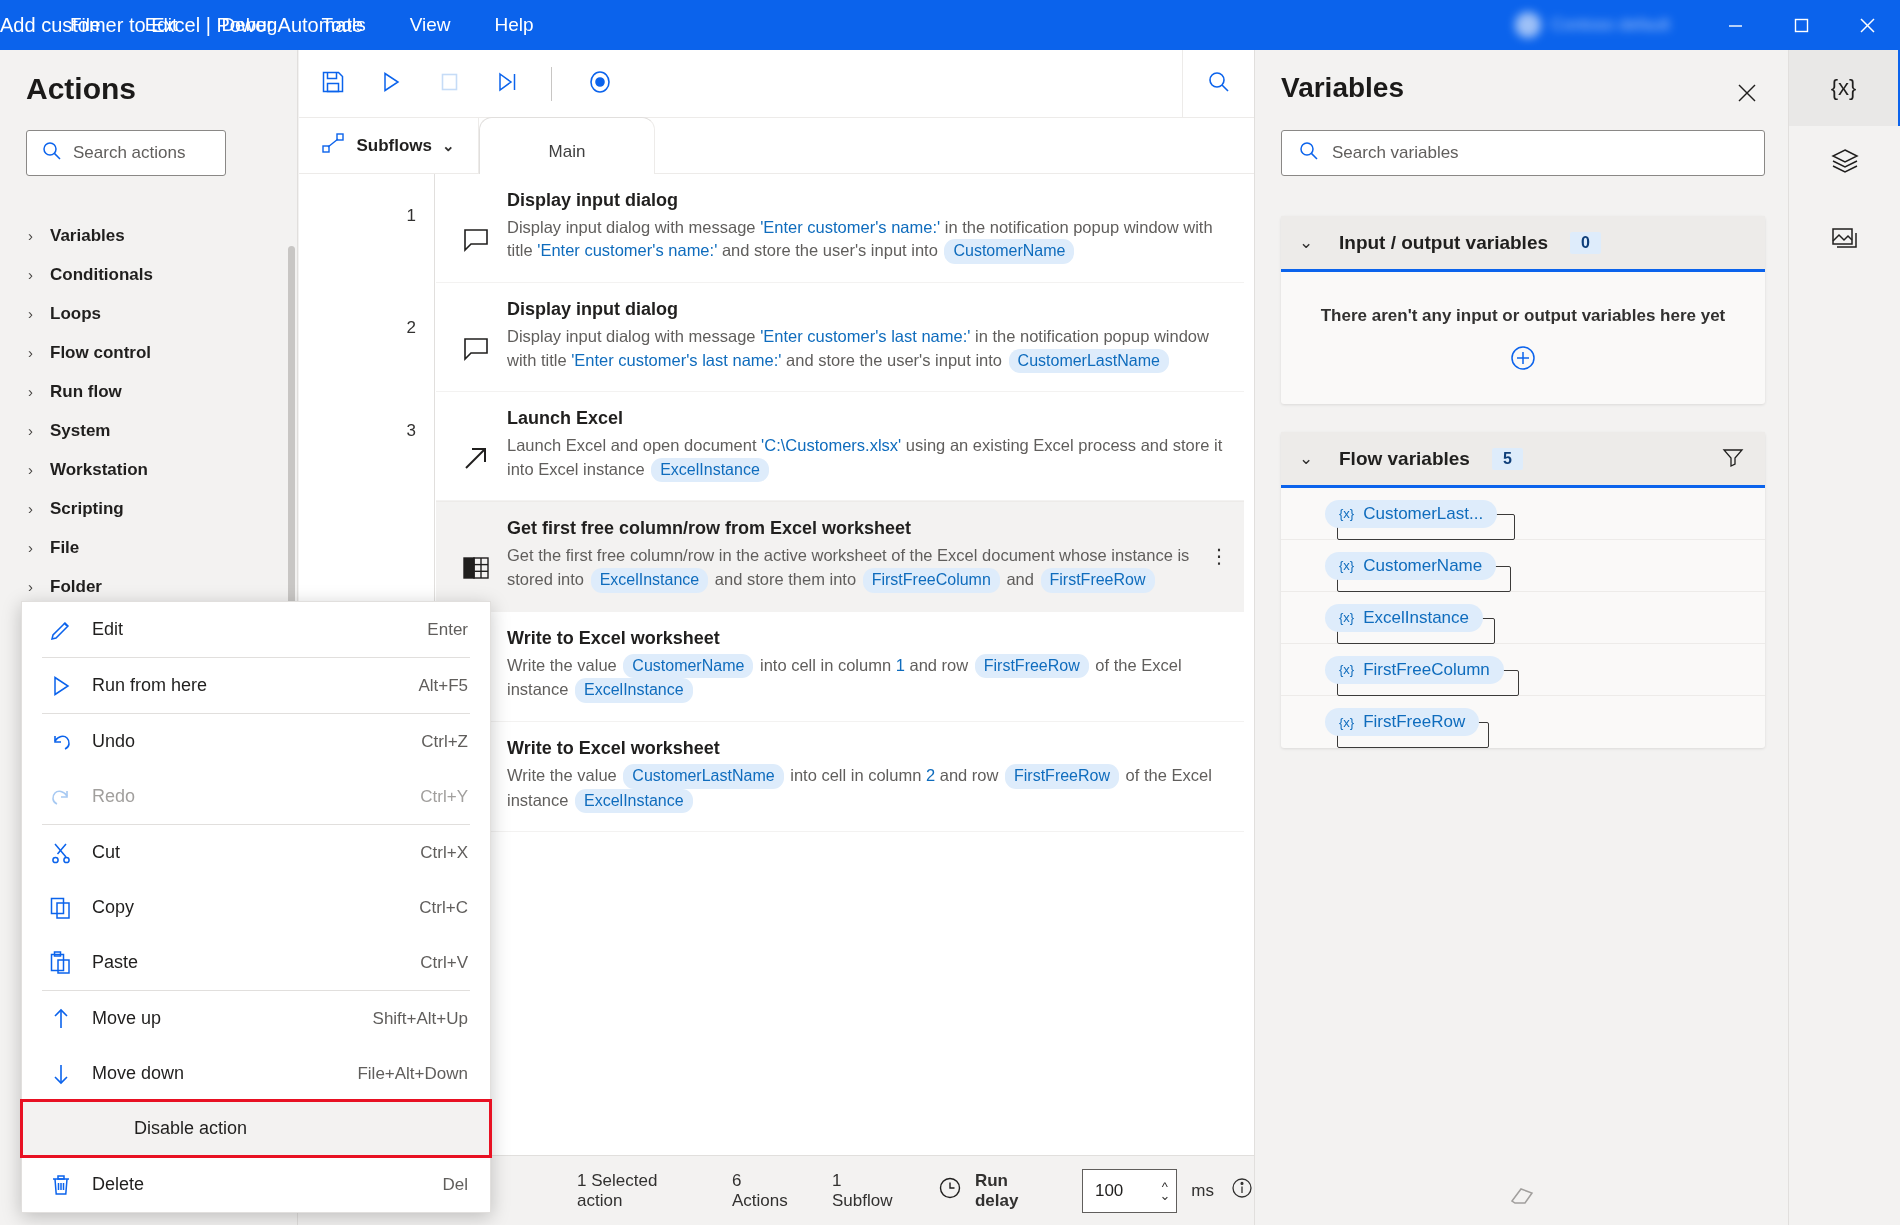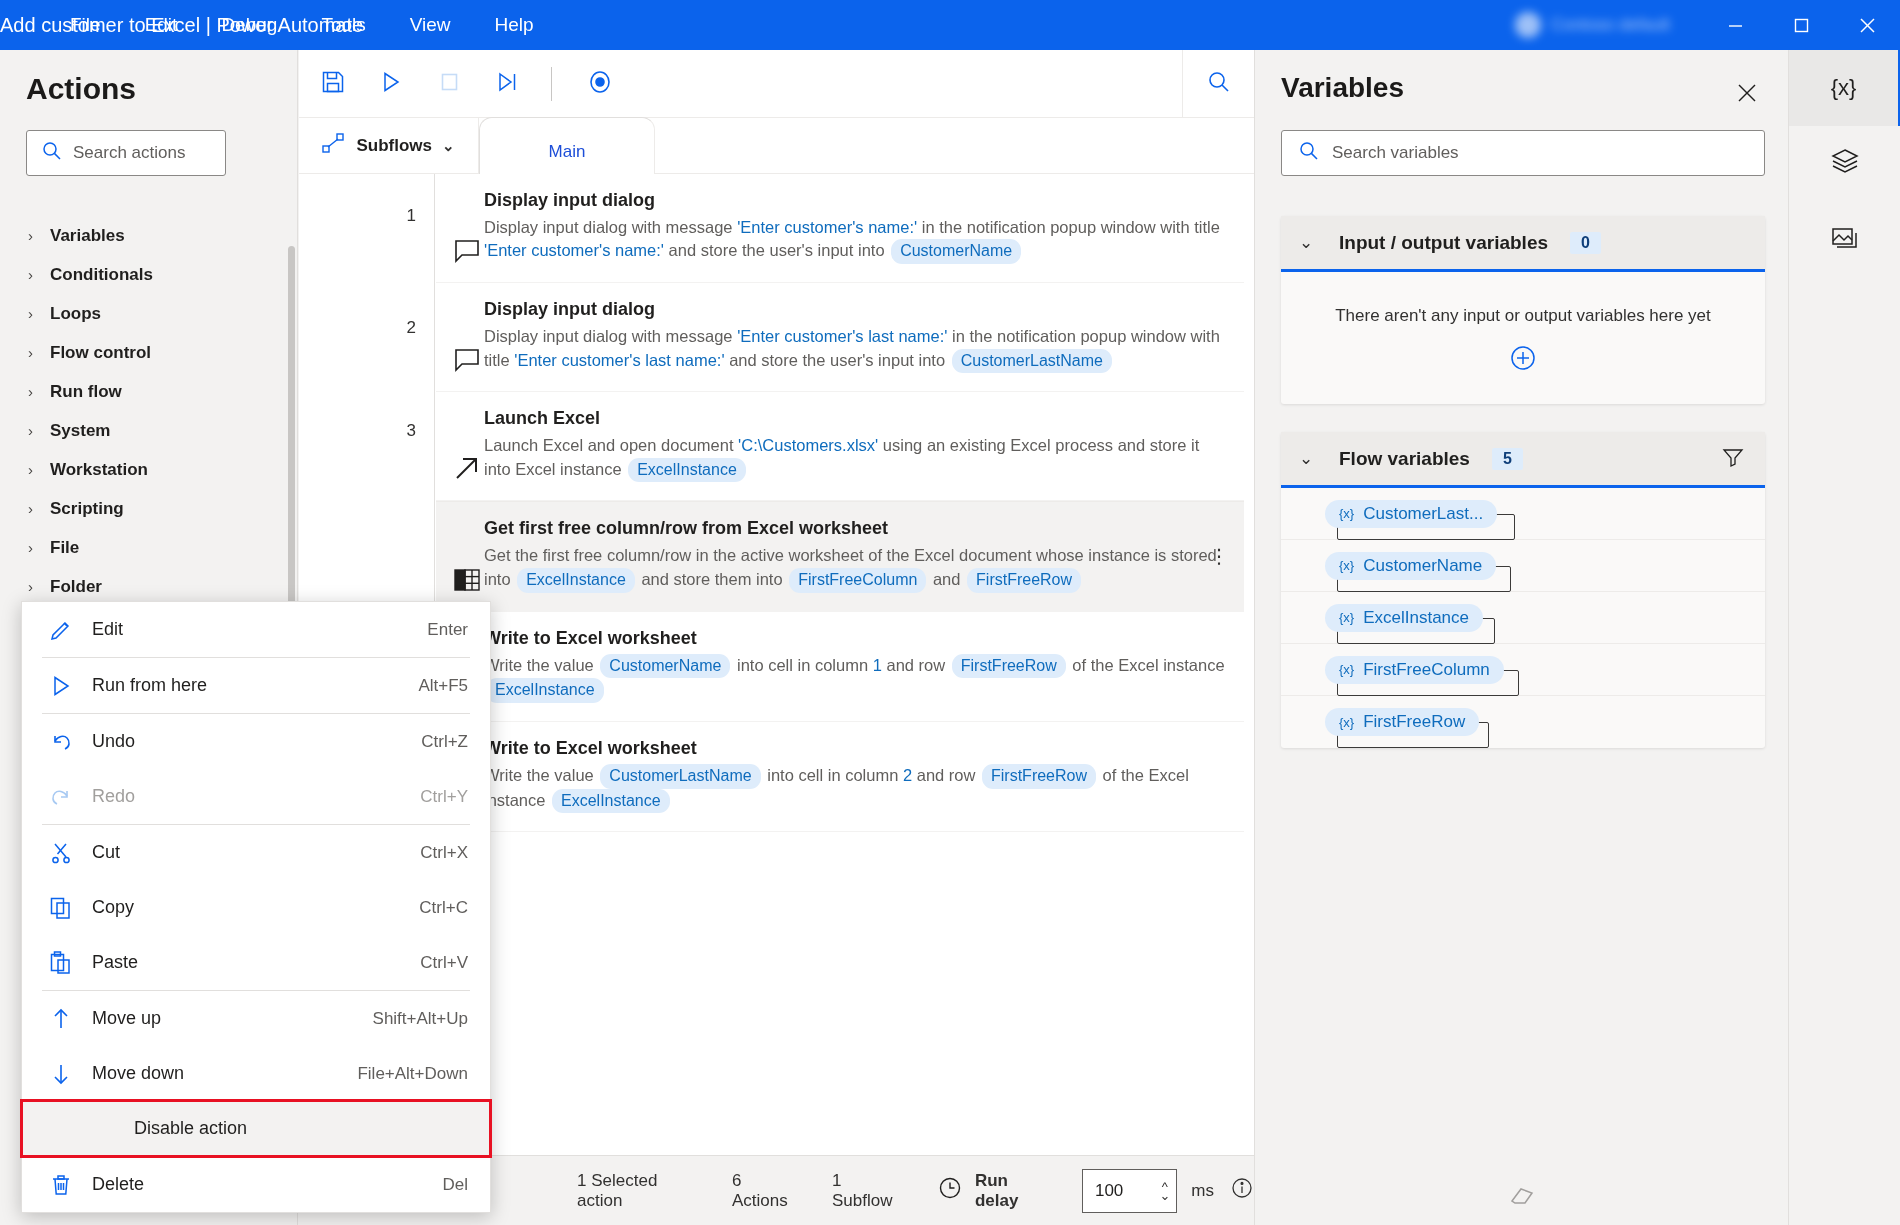--- a/index.html
+++ b/index.html
@@ -101,21 +101,21 @@
     background: #ffffff; border-bottom: 1px solid #edebe9;
     display: flex; align-items: stretch;
   }
   .subflows-tab {
     width: 180px; display: flex; align-items: center; justify-content: center; gap: 10px;
     font-size: 17px; color: #201f1e; font-weight: bold;
     border-right: 1px solid #edebe9;
   }
   .main-tab {
     width: 176px; display: flex; align-items: center; justify-content: center;
-    font-size: 17px; color: #1d4ed8;
+    font-size: 17px; color: #404040;
     border-right: 1px solid #edebe9;
     border-left: 1px solid #e1dfdd;
     border-top: 1px solid #e1dfdd;
     border-bottom: 3px solid #0b63ec;
     background: #ffffff;
     position: relative; top: -1px; height: 72px; border-radius: 13px;
   }
 
   
   .canvas {
@@ -127,24 +127,23 @@
     border-right: 1px solid #e1dfdd;
   }
   .rownum {
     position: absolute; right: 18px; font-size: 17px; color: #323130;
   }
   .actionlist { position: absolute; left: 137px; top: 0; width: 818px; }
   .action-row {
     position: relative;
     margin: 0 10px 0 0;
     border-bottom: 1px solid #f3f2f1;
-    padding: 16px 18px 18px 14px;
-    display: flex; 
+    padding: 16px 18px 18px 23px;
+    display: flex; gap: 14px;
     background: #ffffff;
-    align-items: flex-end;
   }
   .action-row.selected { background: #f3f2f1; }
   .action-row.sel-top { border-top: 1px solid #edebe9; }
   .act-icon { width: 34px; flex: 0 0 34px; display: flex; align-items: center; justify-content: center; padding-top: 26px; }
   .act-body { flex: 1 1 auto; min-width: 0; }
   .act-title { font-size: 18px; font-weight: bold; color: #201f1e; margin-bottom: 5px; }
   .act-desc { font-size: 16.5px; line-height: 1.42; color: #605e5c; }
   .act-desc .lit { color: #0f6cbd; }
   .pill {
     display: inline-block; background: #deecfb; color: #0f6cbd;
@@ -186,21 +185,21 @@
     padding-left: 18px; gap: 18px;
   }
   .vgroup-chev { color: #323130; font-size: 17px; width: 22px; }
   .vgroup-label { font-size: 19px; font-weight: bold; color: #201f1e; }
   .vcount {
     background: #deecfb; color: #0f3f7a; font-size: 16px; font-weight: bold;
     padding: 2px 11px; border-radius: 2px; margin-left: 4px;
   }
   .vfilter { margin-left: auto; margin-right: 20px; }
   .vempty {
-    padding: 34px 0 0; text-align: center; font-size: 17px; color: #323130;
+    padding: 34px 0 0; text-align: center; font-size: 17px; color: #323130; font-weight: bold;
   }
   .vadd { display: flex; justify-content: center; padding: 16px 0 26px; }
   .vrow {
     position: relative; height: 52px; display: flex; align-items: center;
     border-bottom: 1px solid #edebe9; padding-left: 44px;
   }
   .vrow:last-child { border-bottom: none; }
   .vpill {
     display: inline-flex; align-items: center; gap: 9px;
     background: #deecfb; color: #0f6cbd; border-radius: 14px;

